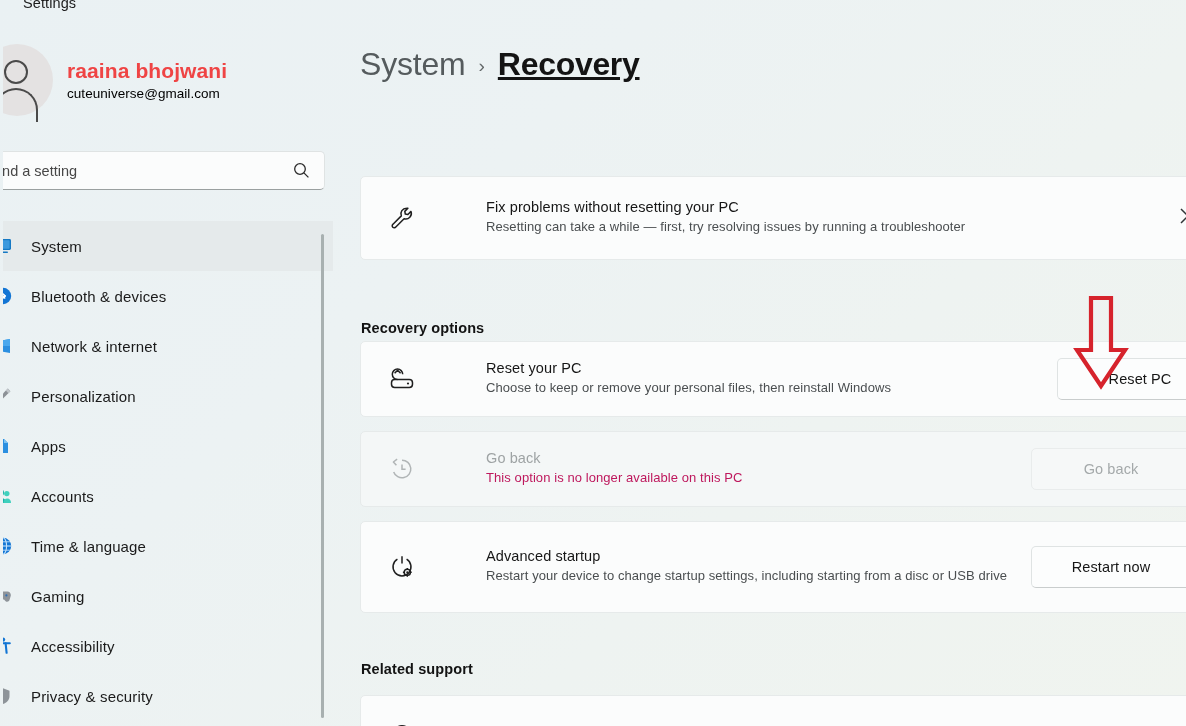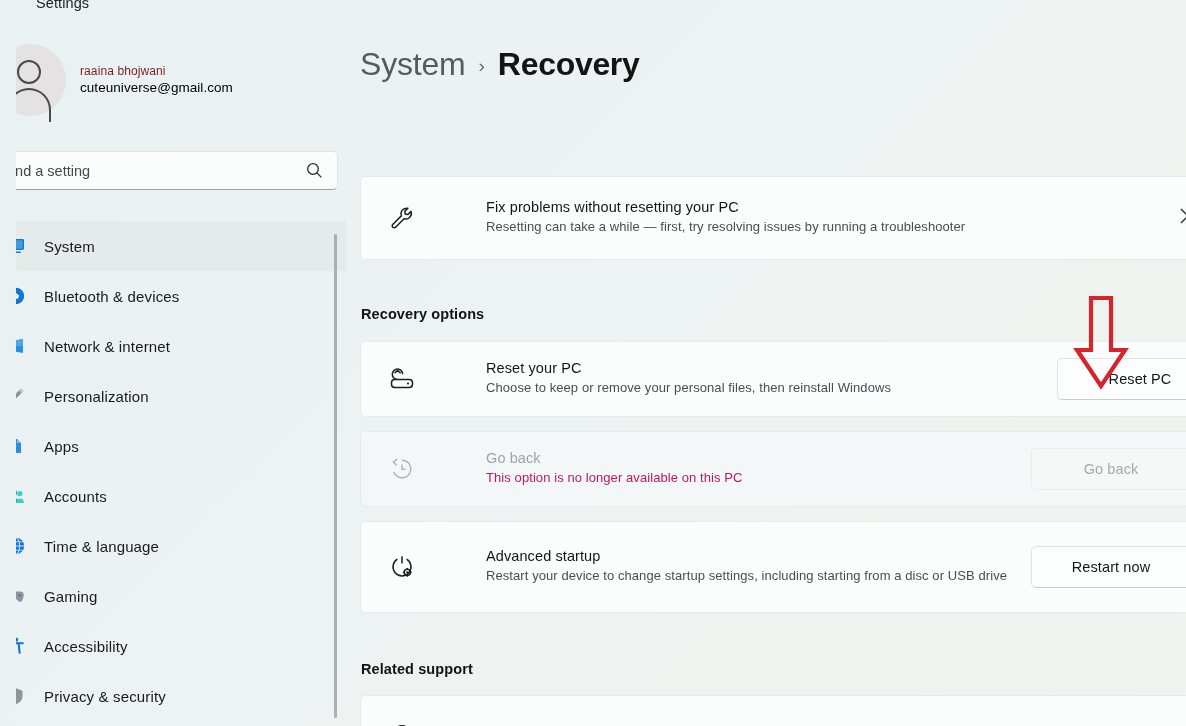--- a/index.html
+++ b/index.html
@@ -13,21 +13,21 @@
   body {
     font-family: "Liberation Sans", sans-serif;
     background: linear-gradient(135deg, #eaf1f3 0%, #ecf2f3 35%, #eef3f1 65%, #f0f4ef 100%);
     color: #1a1a1a;
     position: relative;
   }
 
   
   #sidebar {
     position: absolute;
-    left: 16px; top: 0;
+    left: 3px; top: 0;
     width: 330px;
     height: 726px;
     overflow: hidden;
   }
 
   #app-title {
     position: absolute;
     left: 20px;
     top: -5px;
     font-size: 14.5px;
@@ -62,23 +62,23 @@
   #avatar .body {
     position: absolute;
     left: 13px; top: 44px;
     width: 44px; height: 34px;
     border: 2.6px solid #4a4a4a;
     border-bottom: none;
     border-radius: 22px 22px 0 0;
   }
   #account-text { line-height: 1.28; }
   #account-name {
-    font-size: 12px;
-    font-weight: normal;
-    color: #7f1d1d;
+    font-size: 21px;
+    font-weight: bold;
+    color: #ef4444;
     letter-spacing: .1px;
   }
   #account-email {
     font-size: 13.5px;
     color: #000000;
     letter-spacing: .05px;
   }
 
   
   #search-box {
@@ -189,20 +189,21 @@
     font-size: 19px;
     color: #636869;
     position: relative;
     top: -3px;
   }
   #crumb-current {
     font-size: 32px;
     font-weight: bold;
     color: #141414;
     letter-spacing: -.3px;
+    text-decoration: underline;
   }
 
   #page-desc {
     position: absolute;
     left: 31px;
     top: 114px;
     font-size: 14.5px;
     color: #3c4042;
     letter-spacing: .1px;
   }
@@ -284,21 +285,21 @@
   #card-related      { top: 695px; height: 80px; }
 
   .section-title {
     position: absolute;
     left: 31px;
     font-size: 14.5px;
     font-weight: bold;
     color: #131313;
     letter-spacing: .1px;
   }
-  #section-recovery { top: 306px; }
+  #section-recovery { top: 320px; }
   #section-related  { top: 661px; }
 
   
   #btn-reset-pc { min-width: 166px; margin-right: -32px; }
 
   
   #reset-arrow {
     position: absolute;
     left: 1073px;
     top: 296px;

